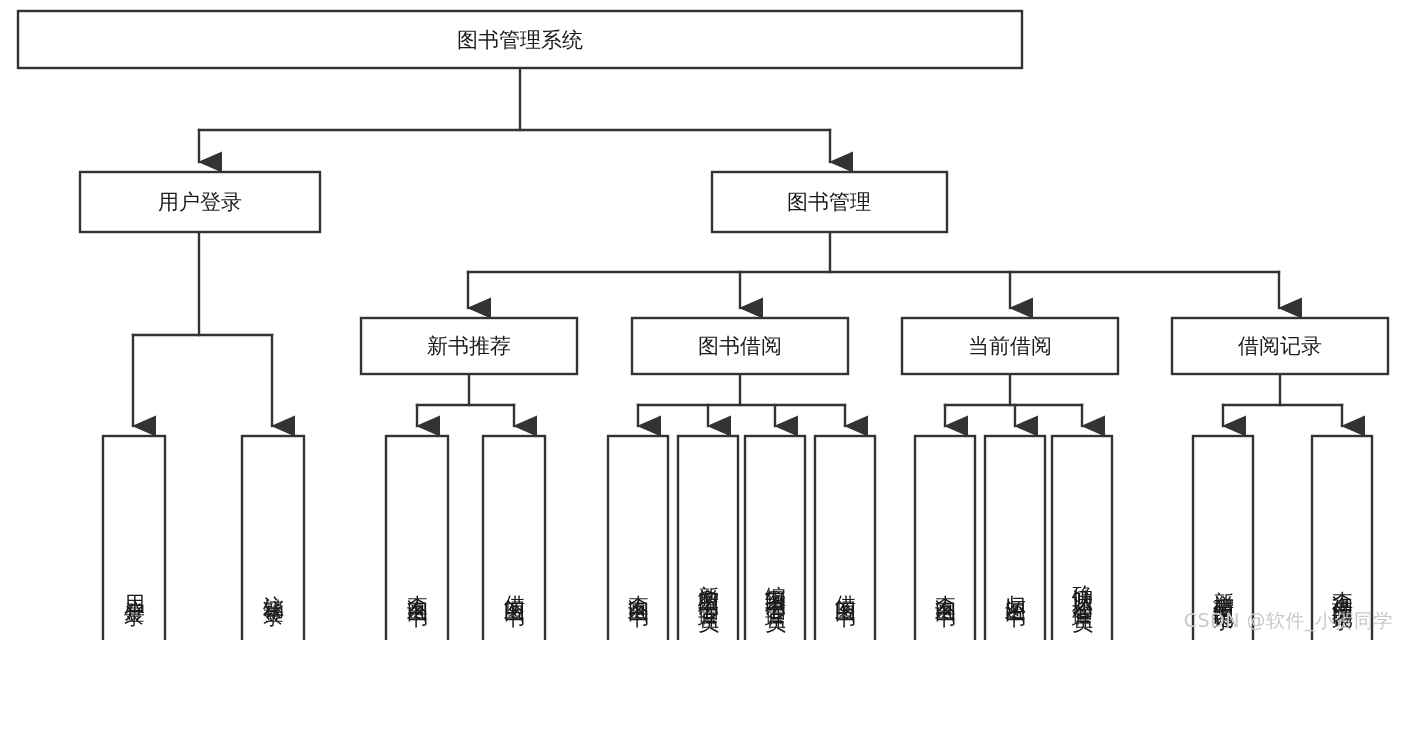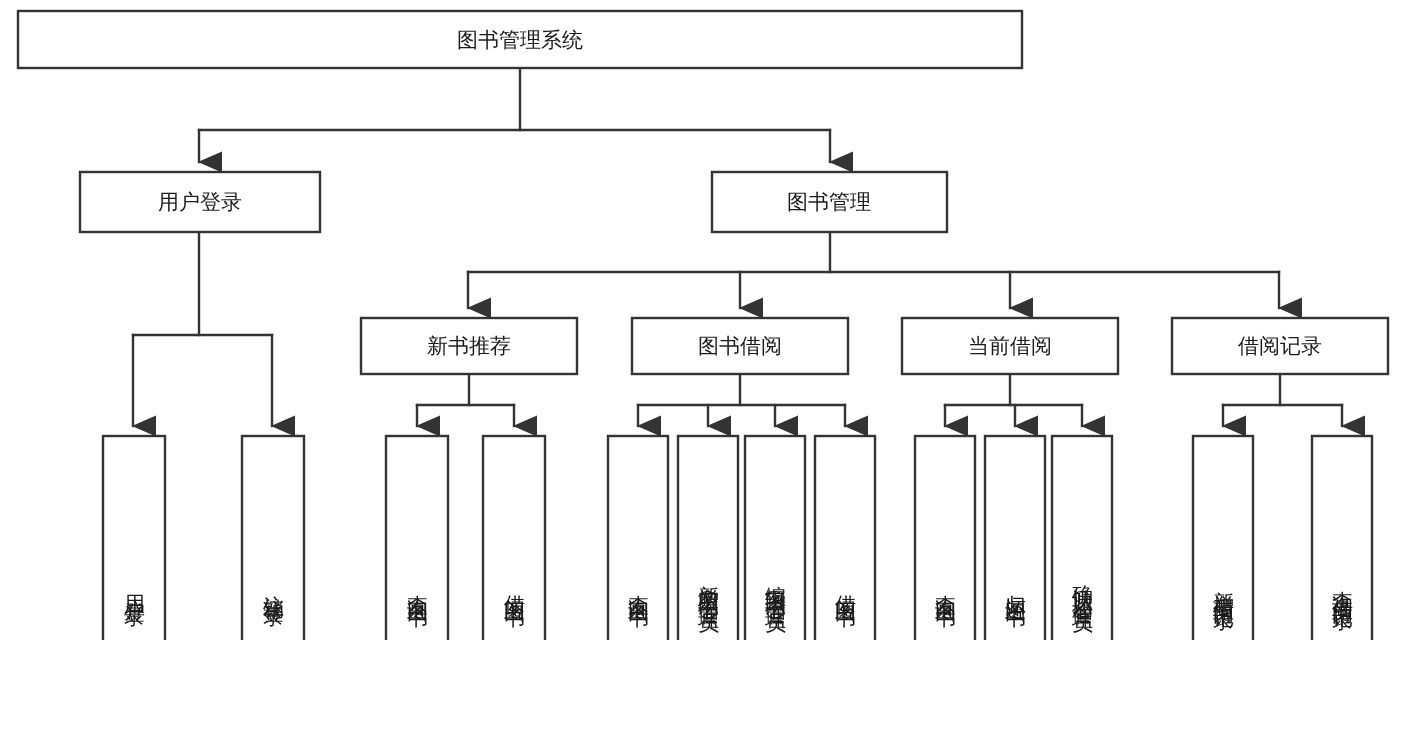--- a/index.html
+++ b/index.html
@@ -194,14 +194,15 @@
   <div class="leaf-label" style="left:608px; top:436px; width:60px; height:299px;">查询图书</div>
   <div class="leaf-label" style="left:678px; top:436px; width:60px; height:299px;">新增图书（管理员）</div>
   <div class="leaf-label" style="left:745px; top:436px; width:60px; height:299px;">编辑图书（管理员）</div>
   <div class="leaf-label" style="left:815px; top:436px; width:60px; height:299px;">借阅图书</div>
   <div class="leaf-label" style="left:915px; top:436px; width:60px; height:299px;">查询图书</div>
   <div class="leaf-label" style="left:985px; top:436px; width:60px; height:299px;">归还图书</div>
   <div class="leaf-label" style="left:1052px; top:436px; width:60px; height:299px;">确认归还（管理员）</div>
   <div class="leaf-label" style="left:1193px; top:436px; width:60px; height:299px;">新增借阅记录</div>
   <div class="leaf-label" style="left:1312px; top:436px; width:60px; height:299px;">查询借阅记录</div>
 
+  <div id="watermark">CSDN @软件_小贺同学</div>
 
 </div>
 
 </body></html>

